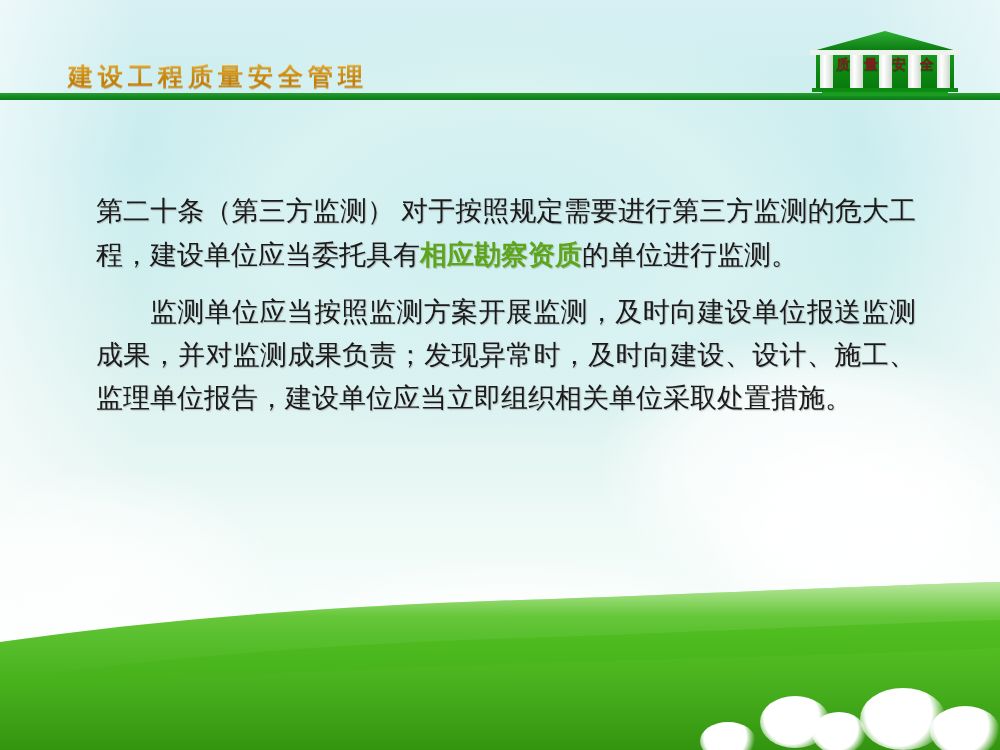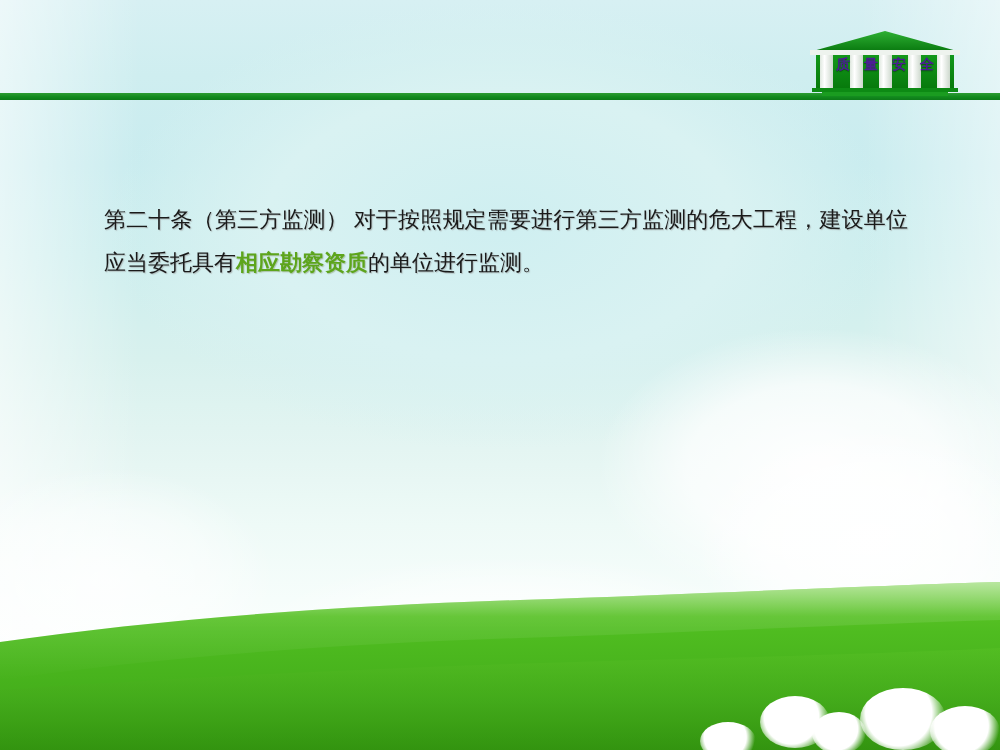--- a/index.html
+++ b/index.html
@@ -106,34 +106,34 @@
   .logo-text {
     position: absolute;
     left: 0; top: 26px;
     width: 158px;
     text-align: center;
     font-family: "DejaVu Sans", "Liberation Sans", sans-serif;
     font-size: 14px;
     font-weight: bold;
     letter-spacing: 14px;
     text-indent: 14px;
-    color: #4c1d95;
+    color: #7f1d1d;
     text-shadow: 0 1px 1px rgba(0,0,0,0.35);
     pointer-events: none;
   }
 
   
   .body-area {
     position: absolute;
     left: 92px; top: 186px;
     width: 828px;
   }
   .para {
-    margin: 12px;
-    font-size: 22px;
+    margin: 4px;
+    font-size: 27px;
     line-height: 43px;
     color: #1a1a1a;
     text-align: justify;
     text-justify: inter-ideograph;
     letter-spacing: 0px;
     text-shadow: 1px 1px 1px rgba(150,150,150,0.55);
   }
   .para + .para { margin-top: 14px; }
   .indent2 { text-indent: 2em; }
   .hl {
@@ -178,20 +178,21 @@
       <path d="M0,110 C200,96 420,86 640,80 C800,76 920,72 1000,68 L1000,170 L0,170 Z" fill="url(#grassGrad2)" opacity="0.55"></path>
       <path d="M0,62 C150,40 330,26 520,20 C700,14 860,6 1000,2 L1000,40 C860,44 700,52 520,58 C330,64 150,78 0,100 Z" fill="url(#grassFade)"></path>
     </svg>
     <div class="grass-puff gp5"></div>
     <div class="grass-puff gp1"></div>
     <div class="grass-puff gp2"></div>
     <div class="grass-puff gp3"></div>
     <div class="grass-puff gp4"></div>
   </div>
 
+  <div class="header-title">建设工程质量安全管理</div>
   <div class="header-rule"></div>
 
   <div class="logo">
     <svg width="158" height="68" viewBox="0 0 158 68" xmlns="http://www.w3.org/2000/svg">
       <defs>
         <linearGradient id="roofGrad" x1="0" y1="0" x2="0" y2="1">
           <stop offset="0%" stop-color="#2eb033"></stop>
           <stop offset="100%" stop-color="#0a7a10"></stop>
         </linearGradient>
         <linearGradient id="wallGrad" x1="0" y1="0" x2="0" y2="1">
@@ -220,16 +221,17 @@
       <rect x="16" y="62" width="126" height="4" fill="#1a9c20"></rect>
     </svg>
     <div class="logo-text">质量安全</div>
   </div>
 
   <div class="body-area">
 
     <p class="para"><span>第二十条（第三方监测） 对于按照规定需要进行第三方监测的危大工程，建设单位应当委托具有</span><span class="hl">相应勘察资质</span><span>的单位进行监测。</span></p>
 
 
+    <p class="para indent2"><span>监测单位应当按照监测方案开展监测，及时向建设单位报送监测成果，并对监测成果负责；发现异常时，及时向建设、设计、施工、监理单位报告，建设单位应当立即组织相关单位采取处置措施。</span></p>
 
   </div>
 
 </div>
 
 </body></html>

